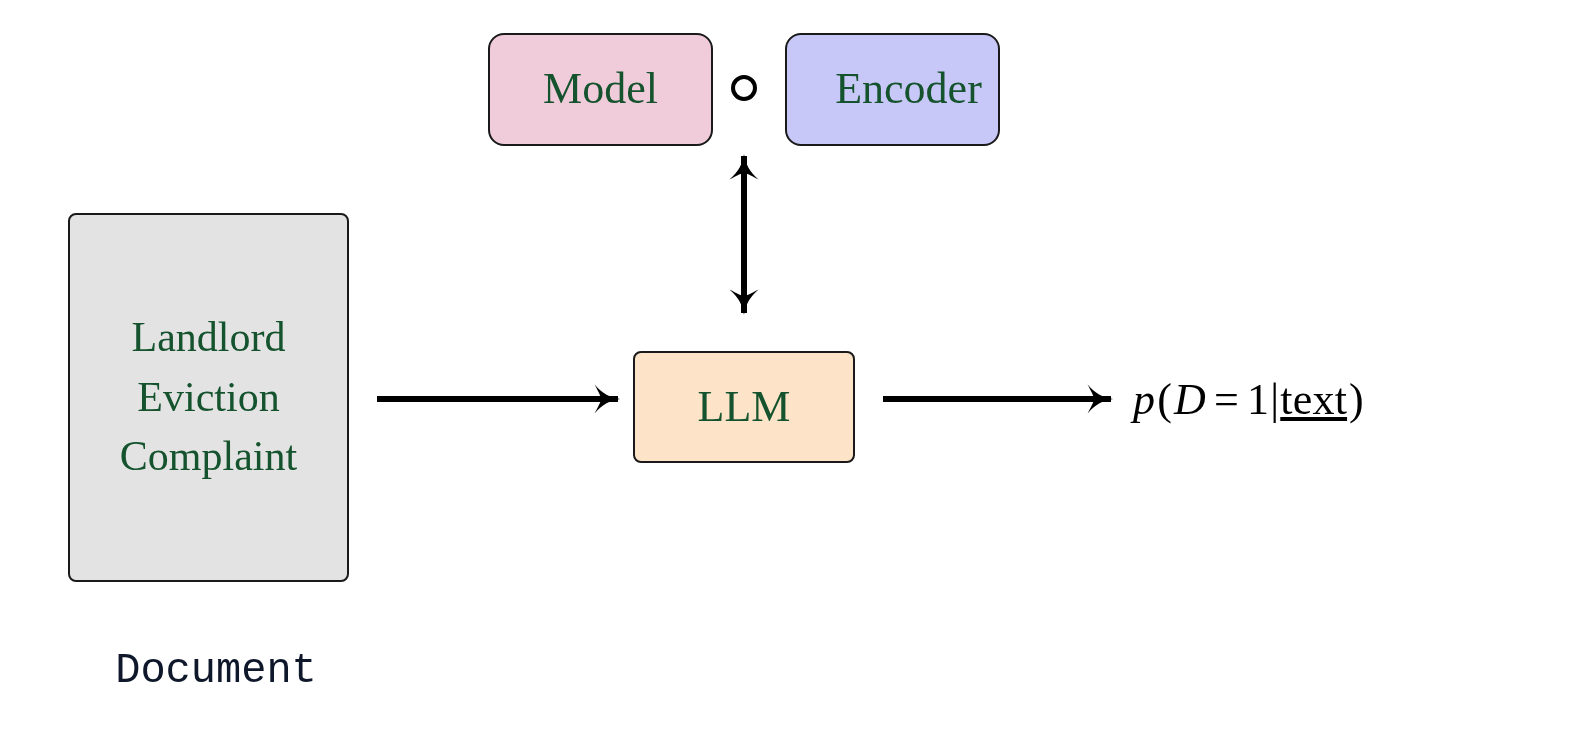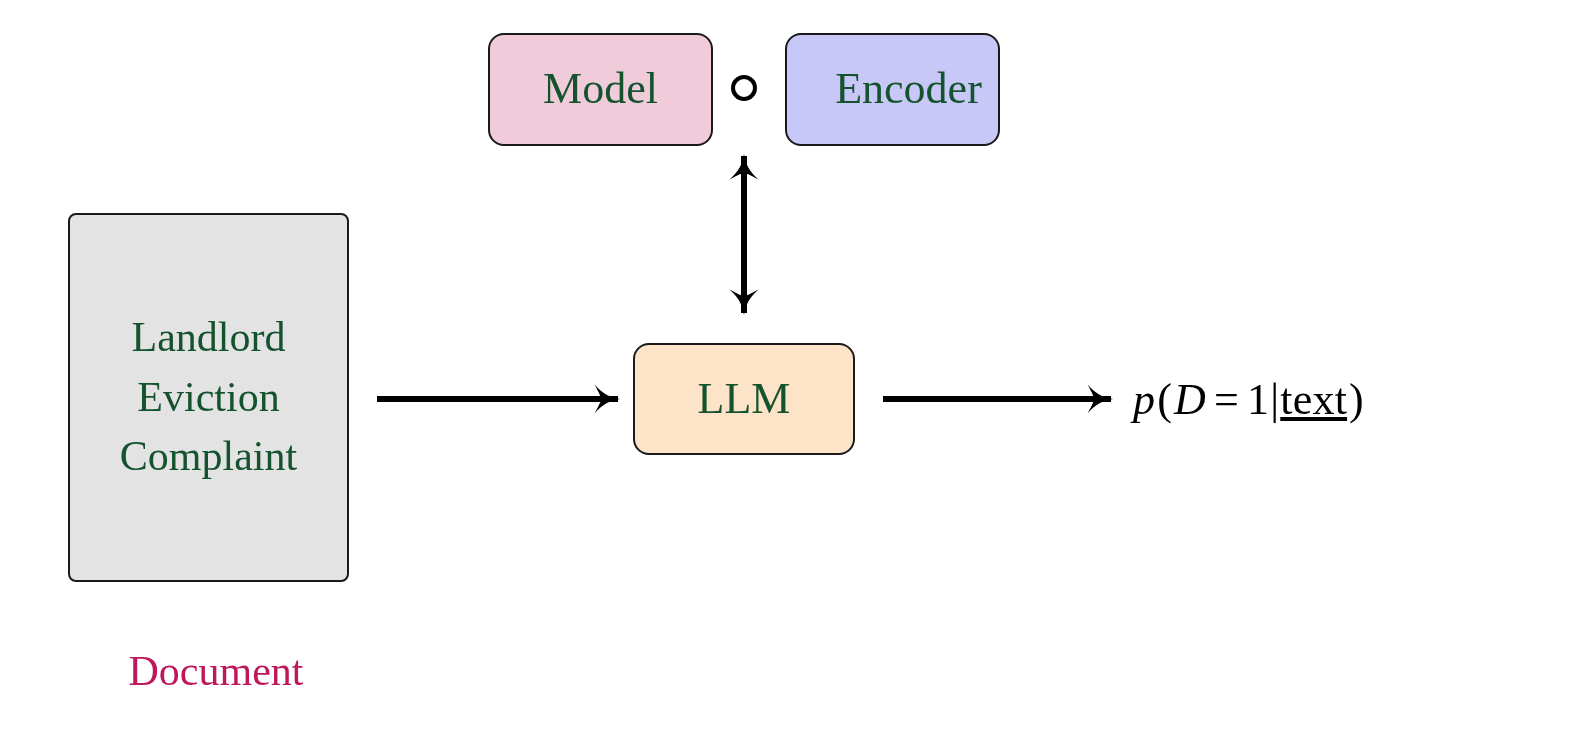--- a/index.html
+++ b/index.html
@@ -75,24 +75,24 @@
     height: 369px;
     border: 2px solid #1a1a1a;
     border-radius: 8px;
     font-size: 42px;
     line-height: 1.42;
   }
 
   
   #node-llm {
     left: 633px;
-    top: 343px;
+    top: 351px;
     width: 222px;
     height: 112px;
-    border-radius: 16px;
+    border-radius: 8px;
     font-size: 44px;
   }
 
   
   #formula {
     position: absolute;
     left: 1133px;
     top: 366px;
     width: 305px;
     height: 66px;
@@ -121,22 +121,22 @@
 
   
   .caption {
     position: absolute;
     top: 640px;
     height: 62px;
     display: flex;
     align-items: center;
     justify-content: center;
     font-size: 42px;
-    font-family: Liberation Serif, serif;
-    color: #be185d;
+    font-family: Liberation Mono, monospace;
+    color: #0f172a;
     white-space: nowrap;
   }
   #caption-document { left: 36px;  width: 360px; }
   #caption-llm      { left: 485px; width: 520px; }
   #caption-prob     { left: 1035px; width: 520px; }
 </style>
 </head>
 <body>
 
 <div id="diagram">

